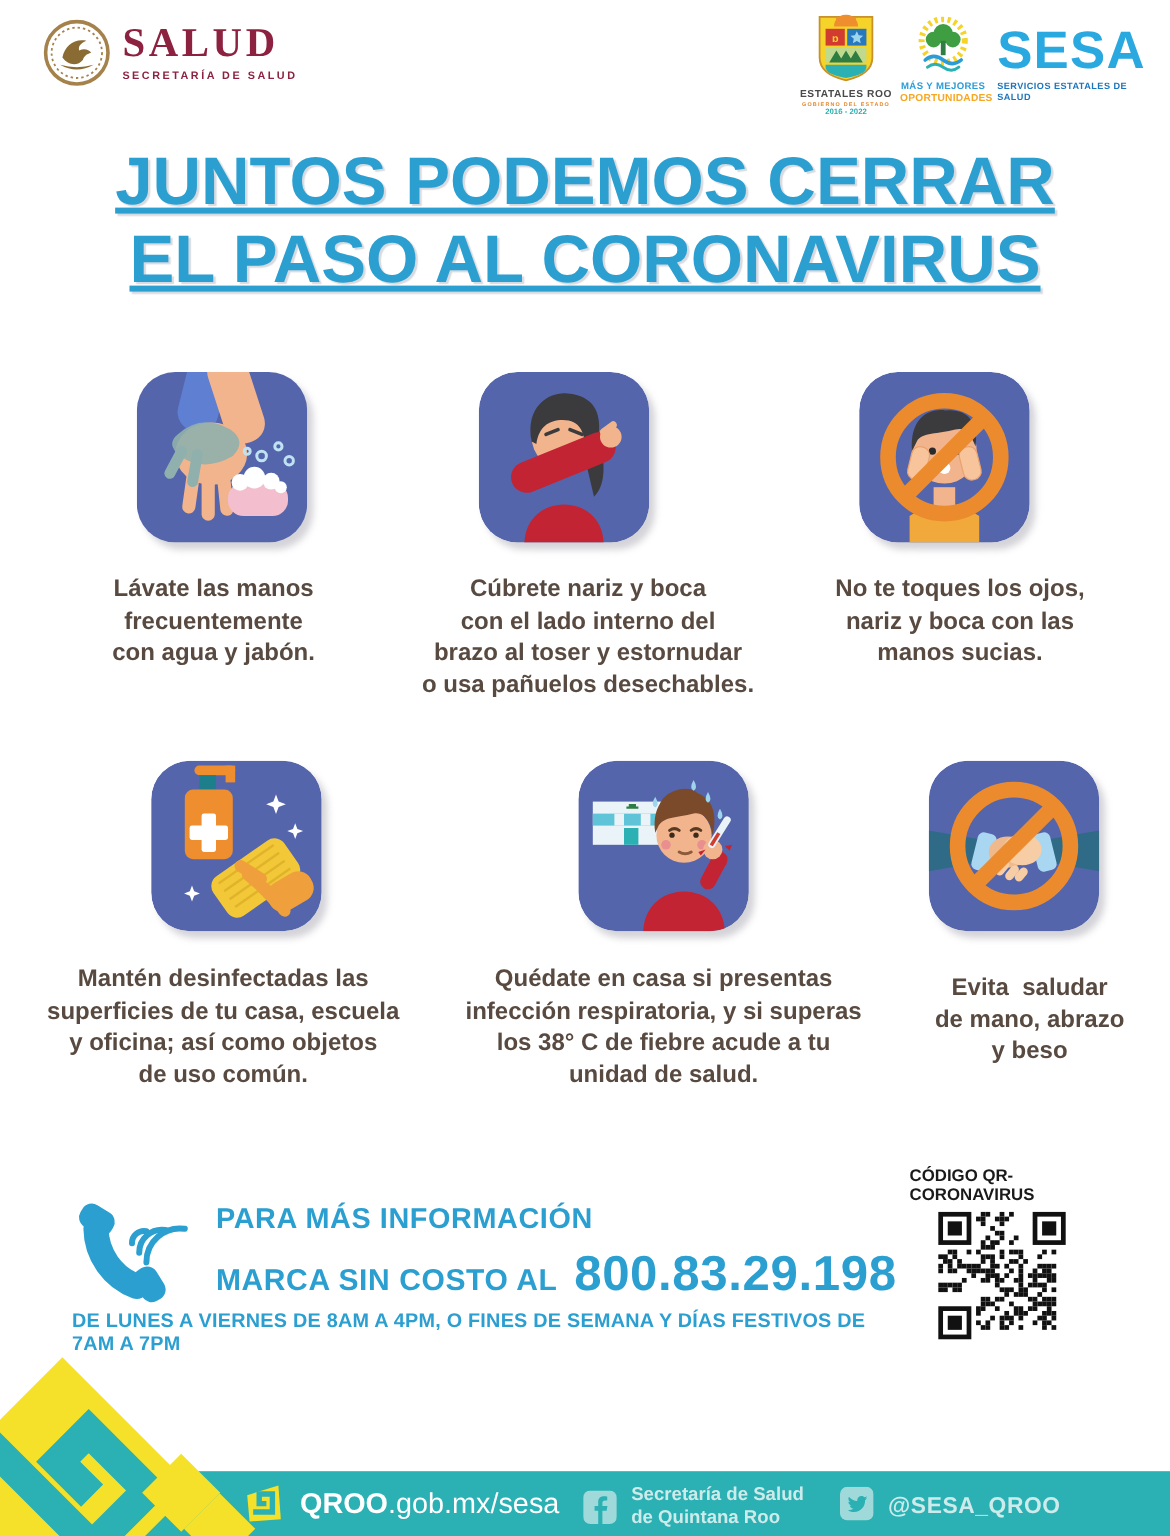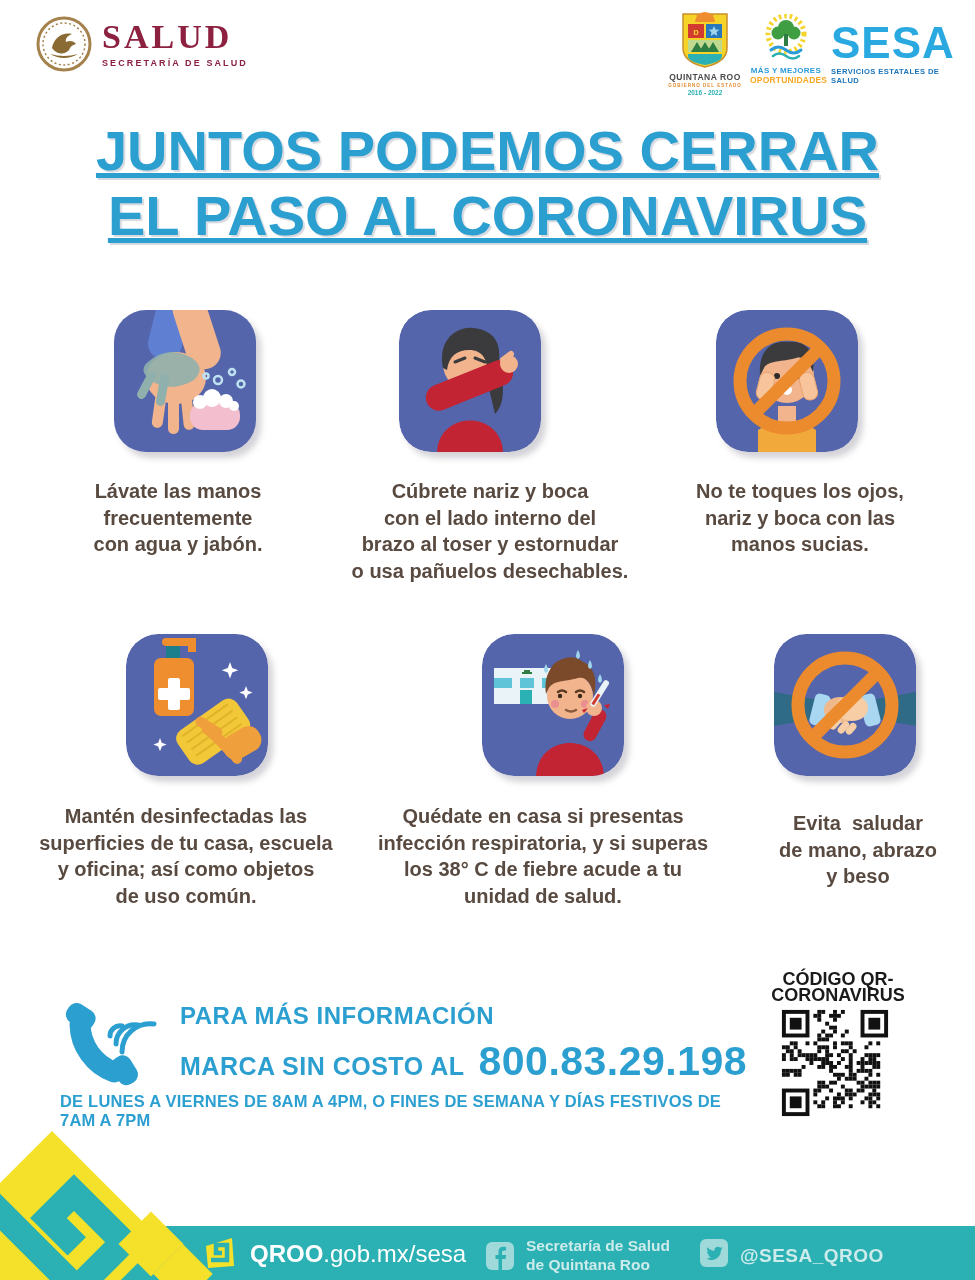--- a/index.html
+++ b/index.html
@@ -29,21 +29,21 @@
   .tile{filter:drop-shadow(5px 6px 3px rgba(110,110,125,.30));}
   .tip-text{font-weight:bold;color:#584A40;font-size:20px;line-height:26.5px;text-align:center;}
 
   
   .info-head{font-size:24px;font-weight:800;color:#2C9FD1;letter-spacing:.5px;}
   .info-call{font-size:25px;font-weight:800;color:#2C9FD1;letter-spacing:.5px;}
   .info-phone{font-size:41px;font-weight:800;color:#2C9FD1;letter-spacing:.5px;}
   .info-hours{font-size:16.5px;font-weight:bold;color:#2C9FD1;letter-spacing:.2px;}
 
   
-  .qr-label{font-size:18px;font-weight:800;color:#1a1a1a;text-align:center;line-height:16px;}
+  .qr-label{font-size:14px;font-weight:800;color:#1a1a1a;line-height:16px;}
 
   
   .footer-bar{left:0;top:1226px;width:975px;height:54px;background:#2BB0B3;}
   .url-bold{font-size:24px;font-weight:800;color:#ffffff;}
   .url-rest{font-size:24px;font-weight:normal;color:#ffffff;}
   .fb-text{font-size:15.5px;line-height:18.5px;font-weight:bold;color:#CDEBEB;}
   .tw-text{font-size:19px;font-weight:bold;color:#CDEBEB;letter-spacing:.5px;}
 </style>
 </head>
 <body>
@@ -73,21 +73,21 @@
           <line x1="32" y1="3" x2="30" y2="6"></line>
       </g>
       <rect x="7" y="12" width="16" height="14" fill="#D23B2F"></rect>
       <text x="15" y="23" font-size="9" fill="#F5D328" text-anchor="middle" font-weight="bold">ɒ</text>
       <rect x="25" y="12" width="16" height="14" fill="#2878BE"></rect>
       <path d="M33,14 l1.6,3.4 3.7,.4 -2.8,2.5 .8,3.7 -3.3,-1.9 -3.3,1.9 .8,-3.7 -2.8,-2.5 3.7,-.4 Z" fill="#9FD5EC"></path>
       <rect x="7" y="28" width="34" height="12" fill="#BFD98E"></rect>
       <path d="M10,40 l6,-10 6,10 Z M18,40 l6,-10 6,10 Z M26,40 l6,-10 6,10 Z" fill="#2E7D43"></path>
       <path d="M7,42 H41 V44 Q41,50 24,53 Q7,50 7,44 Z" fill="#2BB0B3"></path>
     </svg>
-    <div class="qroo-name">QUINTANA ROO</div>
+    <div class="qroo-name">ESTATALES ROO</div>
     <div class="qroo-gov">GOBIERNO DEL ESTADO</div>
     <div class="qroo-years">2016 - 2022</div>
   </div>
 
   <div class="abs" style="left:750px;top:14px;width:72px;text-align:center;">
     <svg width="50" height="48" viewBox="0 0 50 48" style="display:inline-block;">
       <circle cx="25" cy="20" r="18" fill="none" stroke="#F5D328" stroke-width="5" stroke-dasharray="2.5 3"></circle>
       <circle cx="25" cy="14" r="8" fill="#3F9E41"></circle>
       <circle cx="17" cy="19" r="6.5" fill="#3F9E41"></circle>
       <circle cx="33" cy="19" r="6.5" fill="#3F9E41"></circle>
@@ -305,21 +305,21 @@
     </g>
     <circle cx="71" cy="71" r="47" fill="none" stroke="#EB8B2D" stroke-width="13"></circle>
     <line x1="38" y1="104" x2="104" y2="38" stroke="#EB8B2D" stroke-width="13"></line>
   </g>
 </svg>
 
 <div class="abs tip-text pre" style="left:21px;top:803px;width:330px;">Mantén desinfectadas las
 superficies de tu casa, escuela
 y oficina; así como objetos
 de uso común.</div>
-<div class="abs tip-text pre" style="left:353px;top:803px;width:380px;">Quédate en casa si presentas
+<div class="abs tip-text pre" style="left:363px;top:803px;width:380px;">Quédate en casa si presentas
 infección respiratoria, y si superas
 los 38° C de fiebre acude a tu
 unidad de salud.</div>
 <div class="abs tip-text pre" style="left:738px;top:810px;width:240px;">Evita&nbsp; saludar
 de mano, abrazo
 y beso</div>
 
 <svg class="abs" style="left:58px;top:998px;" width="105" height="92" viewBox="0 0 105 92">
   <path d="M22,26 A52,52 0 0 0 56,74" fill="none" stroke="#2C9FD1" stroke-width="21" stroke-linecap="round"></path>
   <rect x="8" y="8" width="30" height="21" rx="9" fill="#2C9FD1" transform="rotate(32 23 18)"></rect>

